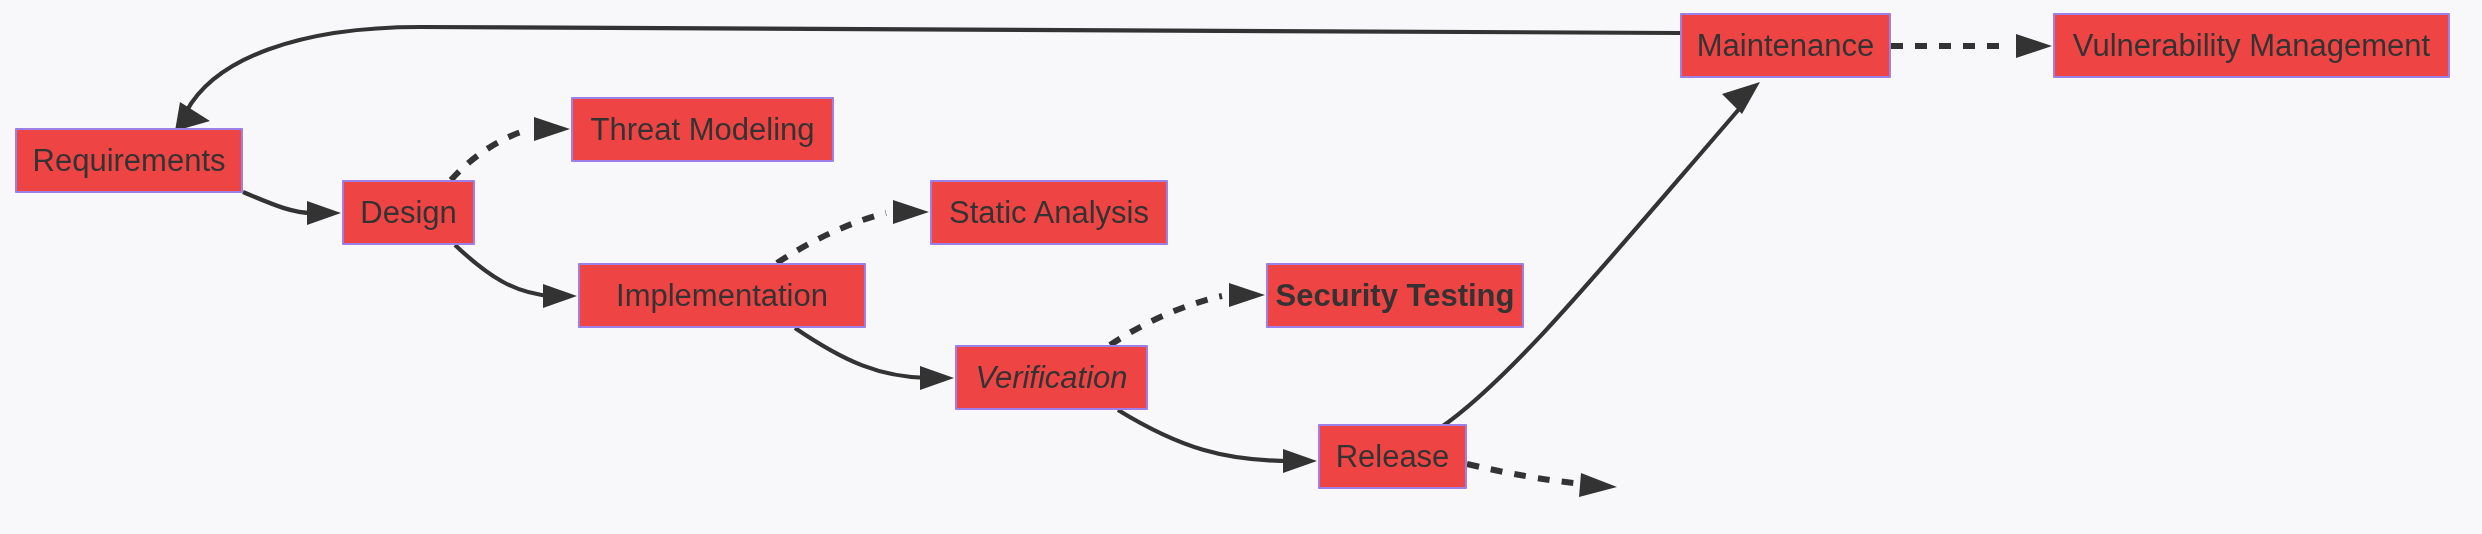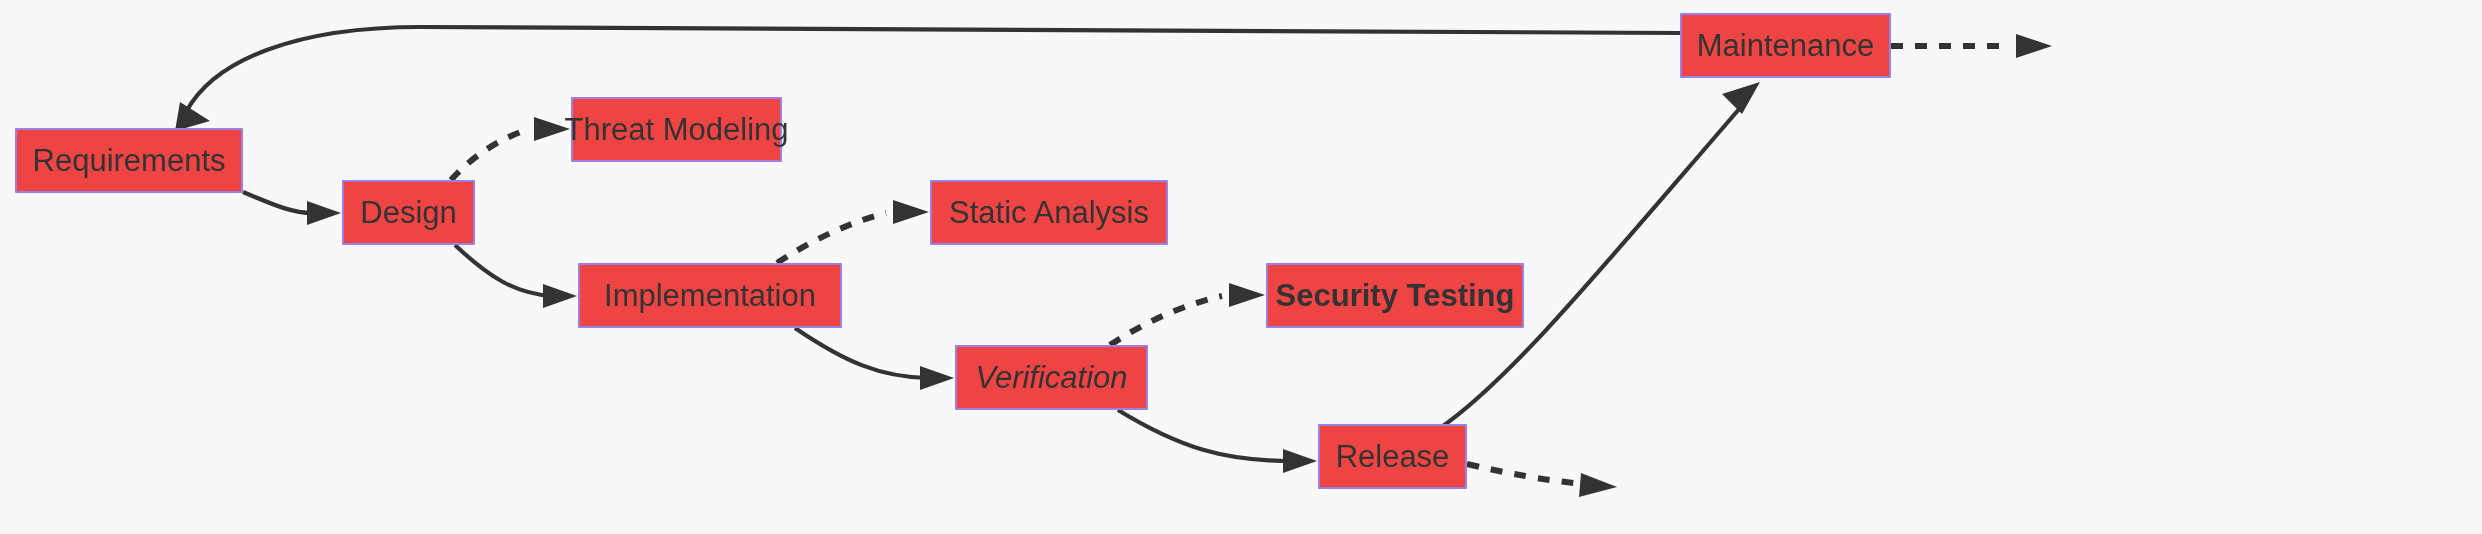--- a/index.html
+++ b/index.html
@@ -127,25 +127,25 @@
   </svg>
 
   <div class="node" style="left:15px; top:128px; width:228px;">
     <span class="node-label">Requirements</span>
   </div>
 
   <div class="node" style="left:342px; top:180px; width:133px;">
     <span class="node-label">Design</span>
   </div>
 
-  <div class="node" style="left:571px; top:97px; width:211px;">
+  <div class="node" style="left:571px; top:97px; width:263px;">
     <span class="node-label">Threat Modeling</span>
   </div>
 
-  <div class="node" style="left:578px; top:263px; width:264px;">
+  <div class="node" style="left:578px; top:263px; width:288px;">
     <span class="node-label">Implementation</span>
   </div>
 
   <div class="node" style="left:930px; top:180px; width:238px;">
     <span class="node-label">Static Analysis</span>
   </div>
 
   <div class="node" style="left:955px; top:345px; width:193px;font-style:italic;">
     <span class="node-label">Verification</span>
   </div>
@@ -156,14 +156,17 @@
 
   <div class="node" style="left:1318px; top:424px; width:149px;">
     <span class="node-label">Release</span>
   </div>
 
 
   <div class="node" style="left:1680px; top:13px; width:211px;">
     <span class="node-label">Maintenance</span>
   </div>
 
+  <div class="node" style="left:2053px; top:13px; width:397px;">
+    <span class="node-label">Vulnerability Management</span>
+  </div>
 
 </div>
 
 </body></html>

